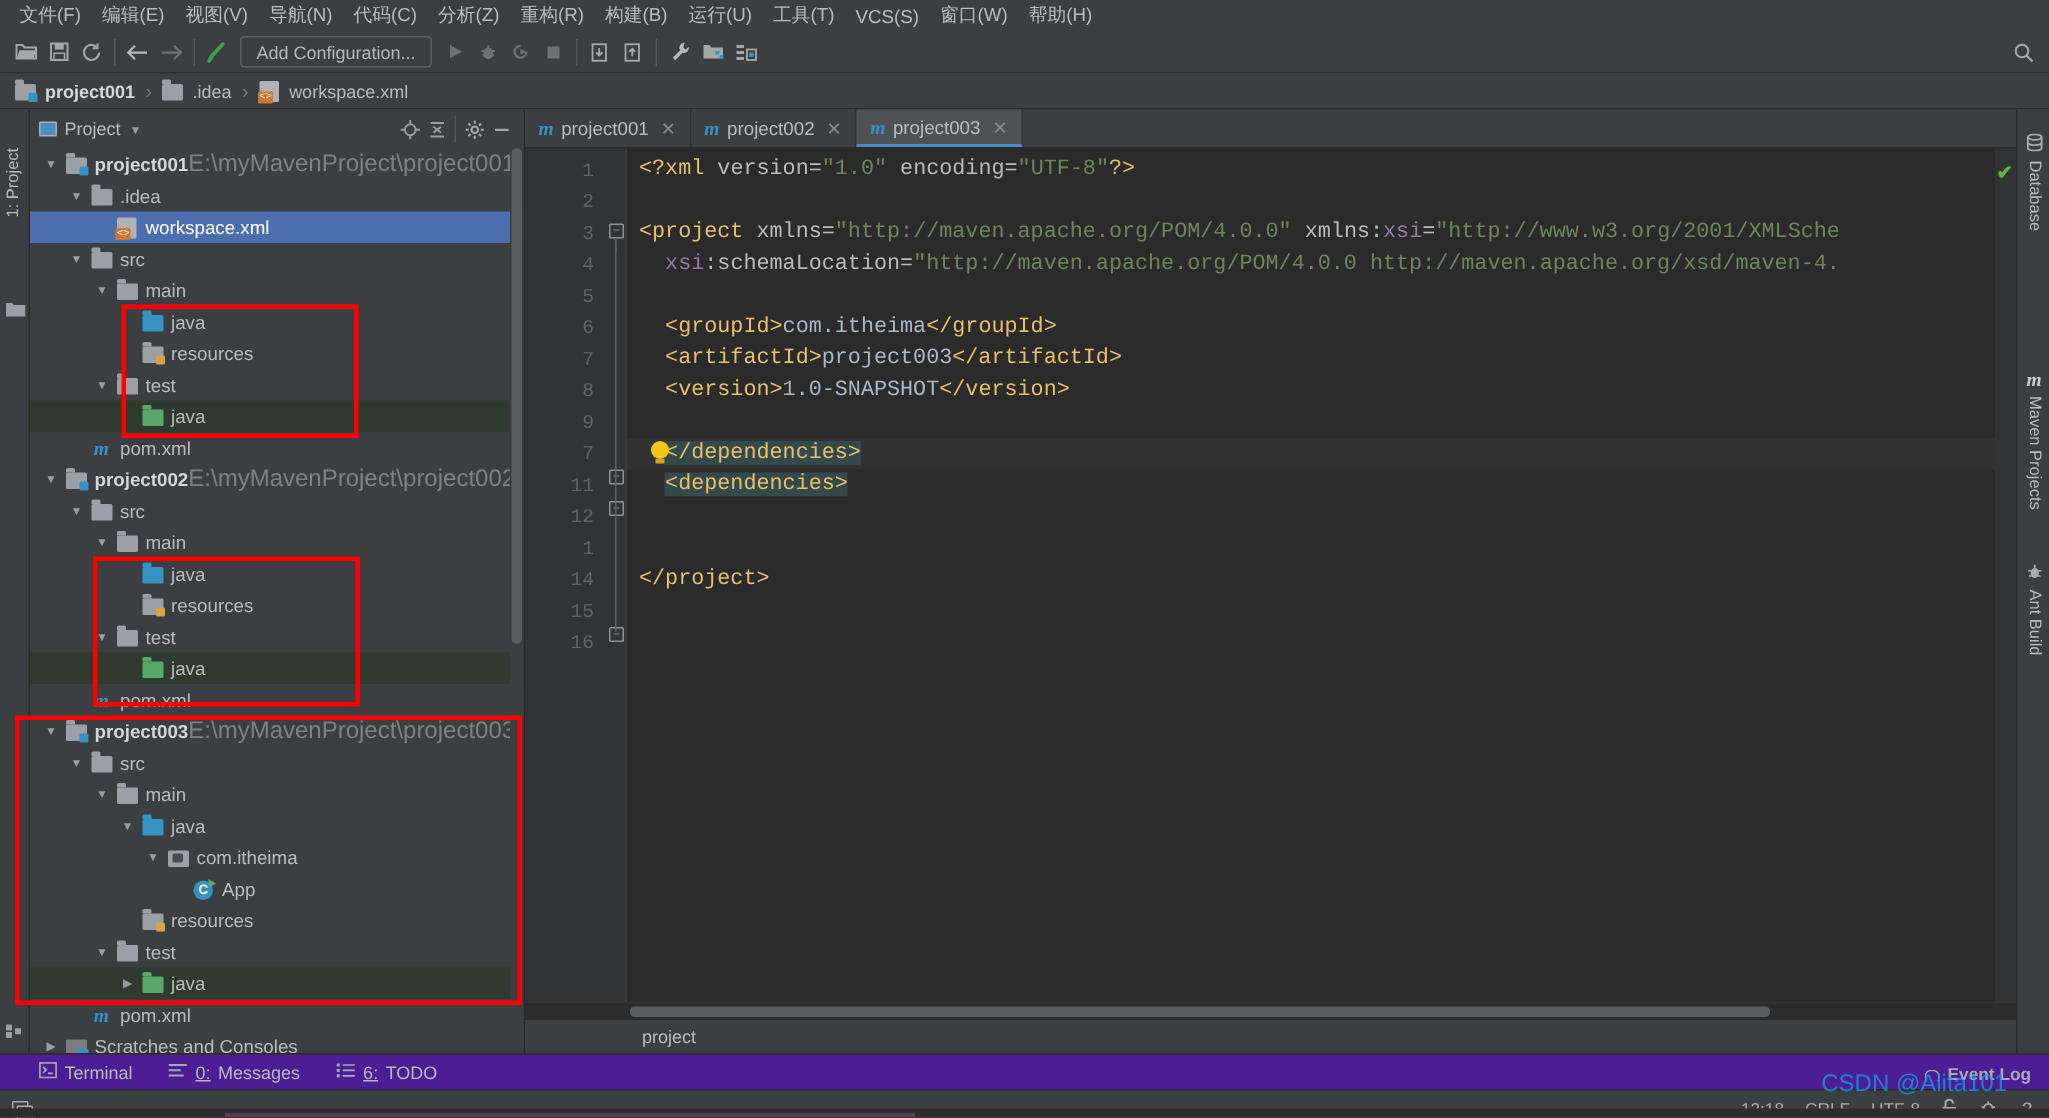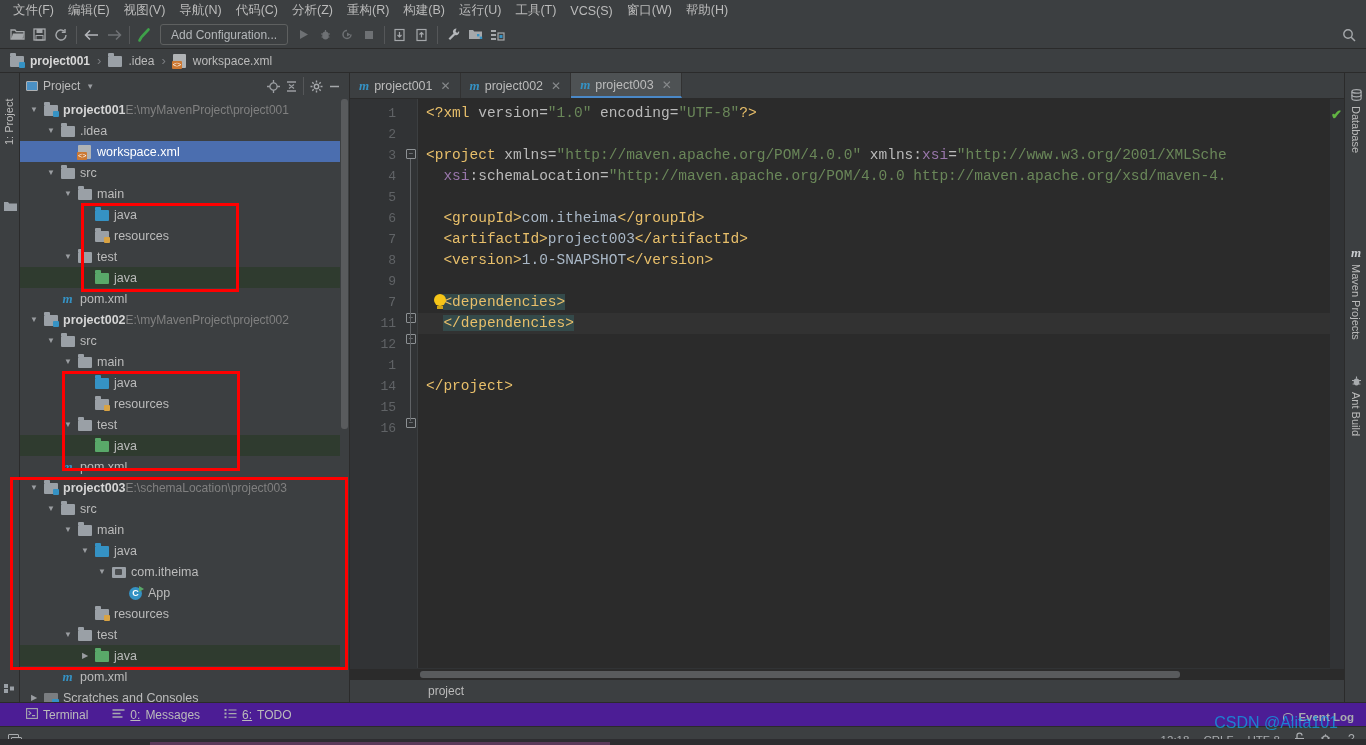--- a/index.html
+++ b/index.html
@@ -105,21 +105,21 @@
     white-space: nowrap; padding-right: 4px;
   }
   .row.selected { background: #4b6eaf; color: #ffffff; }
   .row.testsrc  { background: #2f3b2f; }
   .arrow {
     width: 12px; text-align: center; color: #9a9da1;
     font-size: 8px; flex-shrink: 0;
   }
   .lbl { margin-left: 5px; }
   .lbl.bold { font-weight: bold; color: #d5d5d5; }
-  .path { margin-left: 0; color: #808080; font-size: 12px; text-align: right; }
+  .path { margin-left: 0; color: #808080; font-size: 16px; text-align: right; }
 
   
   .ico { width: 15px; height: 15px; flex-shrink: 0; position: relative; }
   .folder {
     width: 14px; height: 11px; background: #9aa0a6;
     border-radius: 1px; margin-top: 2px; position: relative;
   }
   .folder::before {
     content:''; position: absolute; top: -3px; left: 0;
     width: 6px; height: 3px; background: #9aa0a6; border-radius: 1px 1px 0 0;
@@ -696,21 +696,21 @@
           <span class="lbl">pom.xml</span>
         </div>
         <div class="row" style="padding-left: 8px;">
           <span class="arrow">▼</span>
           <span class="ico" style="display: flex; align-items: center; justify-content: center; margin-left: 3px;">
             <span class="folder">
               <span class="mk"></span>
             </span>
           </span>
           <span class="lbl bold">project003</span>
-          <span class="path">E:\schemaLocation\project003</span>
+          <span class="path">E:\myMavenProject\project003</span>
         </div>
         <div class="row" style="padding-left: 25px;">
           <span class="arrow">▼</span>
           <span class="ico" style="display: flex; align-items: center; justify-content: center; margin-left: 3px;">
             <span class="folder"></span>
           </span>
           <span class="lbl">src</span>
         </div>
         <div class="row" style="padding-left: 42px;">
           <span class="arrow">▼</span>
@@ -831,22 +831,22 @@
       <div id="code">
           <div class="cline"><span class="tag">&lt;?xml</span> <span class="attr">version=</span><span class="str">"1.0"</span> <span class="attr">encoding=</span><span class="str">"UTF-8"</span><span class="tag">?&gt;</span></div>
           <div class="cline">&nbsp;</div>
           <div class="cline"><span class="tag">&lt;project</span> <span class="attr">xmlns=</span><span class="str">"http://maven.apache.org/POM/4.0.0"</span> <span class="attr">xmlns:</span><span class="ns">xsi</span><span class="attr">=</span><span class="str">"http://www.w3.org/2001/XMLSche</span></div>
           <div class="cline">  <span class="ns">xsi</span><span class="attr">:schemaLocation=</span><span class="str">"http://maven.apache.org/POM/4.0.0 http://maven.apache.org/xsd/maven-4.</span></div>
           <div class="cline">&nbsp;</div>
           <div class="cline">  <span class="tag">&lt;groupId&gt;</span><span class="txt">com.itheima</span><span class="tag">&lt;/groupId&gt;</span></div>
           <div class="cline">  <span class="tag">&lt;artifactId&gt;</span><span class="txt">project003</span><span class="tag">&lt;/artifactId&gt;</span></div>
           <div class="cline">  <span class="tag">&lt;version&gt;</span><span class="txt">1.0-SNAPSHOT</span><span class="tag">&lt;/version&gt;</span></div>
           <div class="cline">&nbsp;</div>
+          <div class="cline current">  <span class="tag hl">&lt;/dependencies&gt;</span></div>
           <div class="cline">  <span class="tag hl">&lt;dependencies&gt;</span></div>
-          <div class="cline current">  <span class="tag hl">&lt;/dependencies&gt;</span></div>
           <div class="cline">&nbsp;</div>
           <div class="cline">&nbsp;</div>
           <div class="cline"><span class="tag">&lt;/project&gt;</span></div>
           <div class="cline">&nbsp;</div>
         </div>
       <div id="bulb"></div>
       <div id="marker-bar">
         <div id="ok-check">✔</div>
       </div>
     </div>

